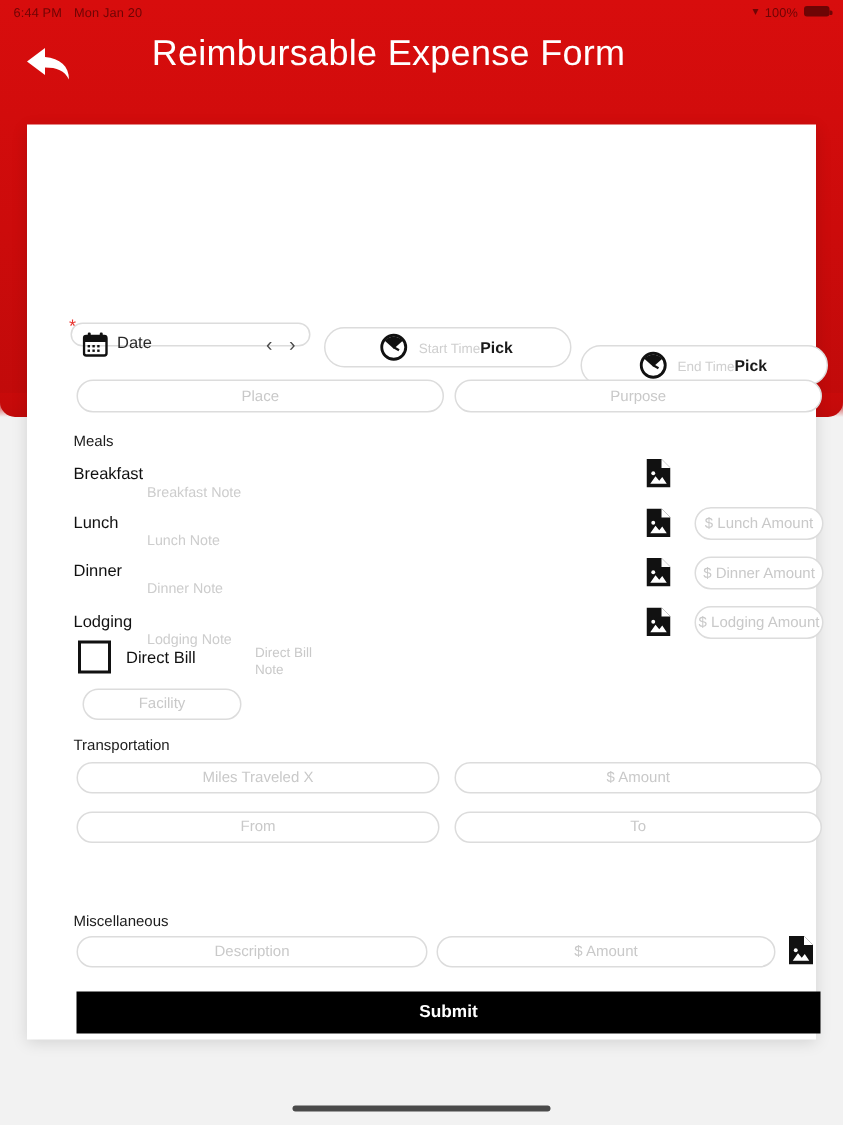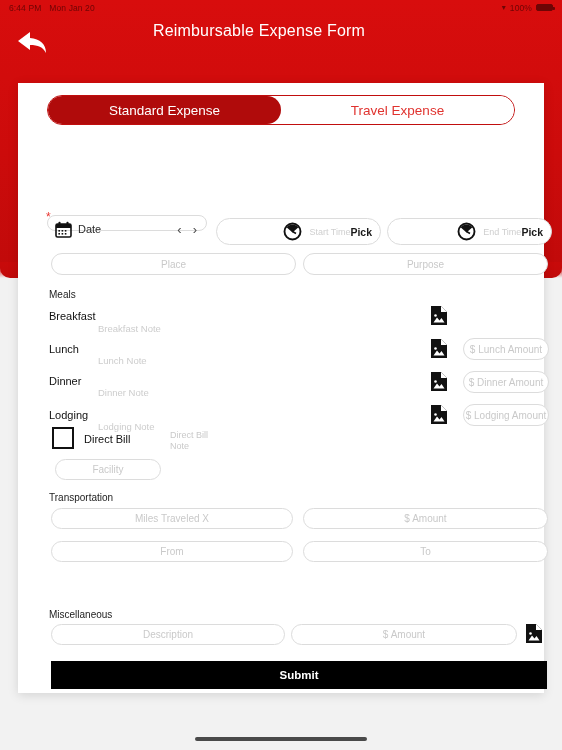--- a/index.html
+++ b/index.html
@@ -69,21 +69,21 @@
     width: 2px; height: 3px;
     background: #6e0505;
     border-radius: 0 1px 1px 0;
   }
 
   .nav-title {
     position: absolute;
     left: 0; top: 22px;
     width: 518px;
     text-align: center;
-    font-size: 16px;
+    font-size: 24px;
     color: #ffffff;
     font-weight: 400;
     letter-spacing: 0.2px;
     z-index: 5;
   }
   .back-button {
     position: absolute;
     left: 14px; top: 26px;
     width: 42px; height: 34px;
     z-index: 6;
@@ -157,24 +157,24 @@
     justify-content: space-between;
   }
   .date-left { display: flex; align-items: center; gap: 6px; }
   .date-label { font-size: 11px; color: #2a2a2a; }
   .chev-group { display: flex; align-items: center; gap: 11px; color: #4a4a4a; font-size: 13px; }
   .chev { cursor: pointer; line-height: 1; }
 
   .time-field {
     top: 135px; height: 27px; width: 165px;
     padding: 0 8px 0 6px;
-    justify-content: flex-end;
+    justify-content: center;
   }
   .time-field.start { left: 198px; }
-  .time-field.end { left: 369px; }
+  .time-field.end { left: 369px; margin-top: 12px; }
   .time-left { display: flex; align-items: center; gap: 7px; }
   .time-ph { color: #cfcfcf; font-size: 9px; }
   .pick { font-size: 10.5px; color: #1a1a1a; font-weight: bold; cursor: pointer; }
 
   
   .f-place { left: 33px; top: 170px; width: 245px; height: 22px; }
   .f-purpose { left: 285px; top: 170px; width: 245px; height: 22px; }
 
   
   .section-h {
@@ -313,24 +313,20 @@
   <div class="back-button">
     <svg width="42" height="34" viewBox="0 0 42 34">
       <path d="M16 6 L4 15 L16 24 L16 19 C24 19 29 21 32 27 C32 18 26 13 16 12 Z" fill="#ffffff"></path>
     </svg>
   </div>
 
   <div class="nav-title">Reimbursable Expense Form</div>
 
   <div class="card">
 
-    <div class="segmented">
-      <div class="seg active">Standard Expense</div>
-      <div class="seg inactive">Travel Expense</div>
-    </div>
 
     <div class="req-star">*</div>
 
     <div class="pill date-field">
       <div class="date-left">
         <svg width="17" height="17" viewBox="0 0 17 17">
           <rect x="1" y="3" width="15" height="13" rx="1.5" fill="none" stroke="#111" stroke-width="1.6"></rect>
           <rect x="1" y="3" width="15" height="4" fill="#111"></rect>
           <rect x="3.5" y="0.7" width="2" height="4" rx="0.8" fill="#111"></rect>
           <rect x="11.5" y="0.7" width="2" height="4" rx="0.8" fill="#111"></rect>

